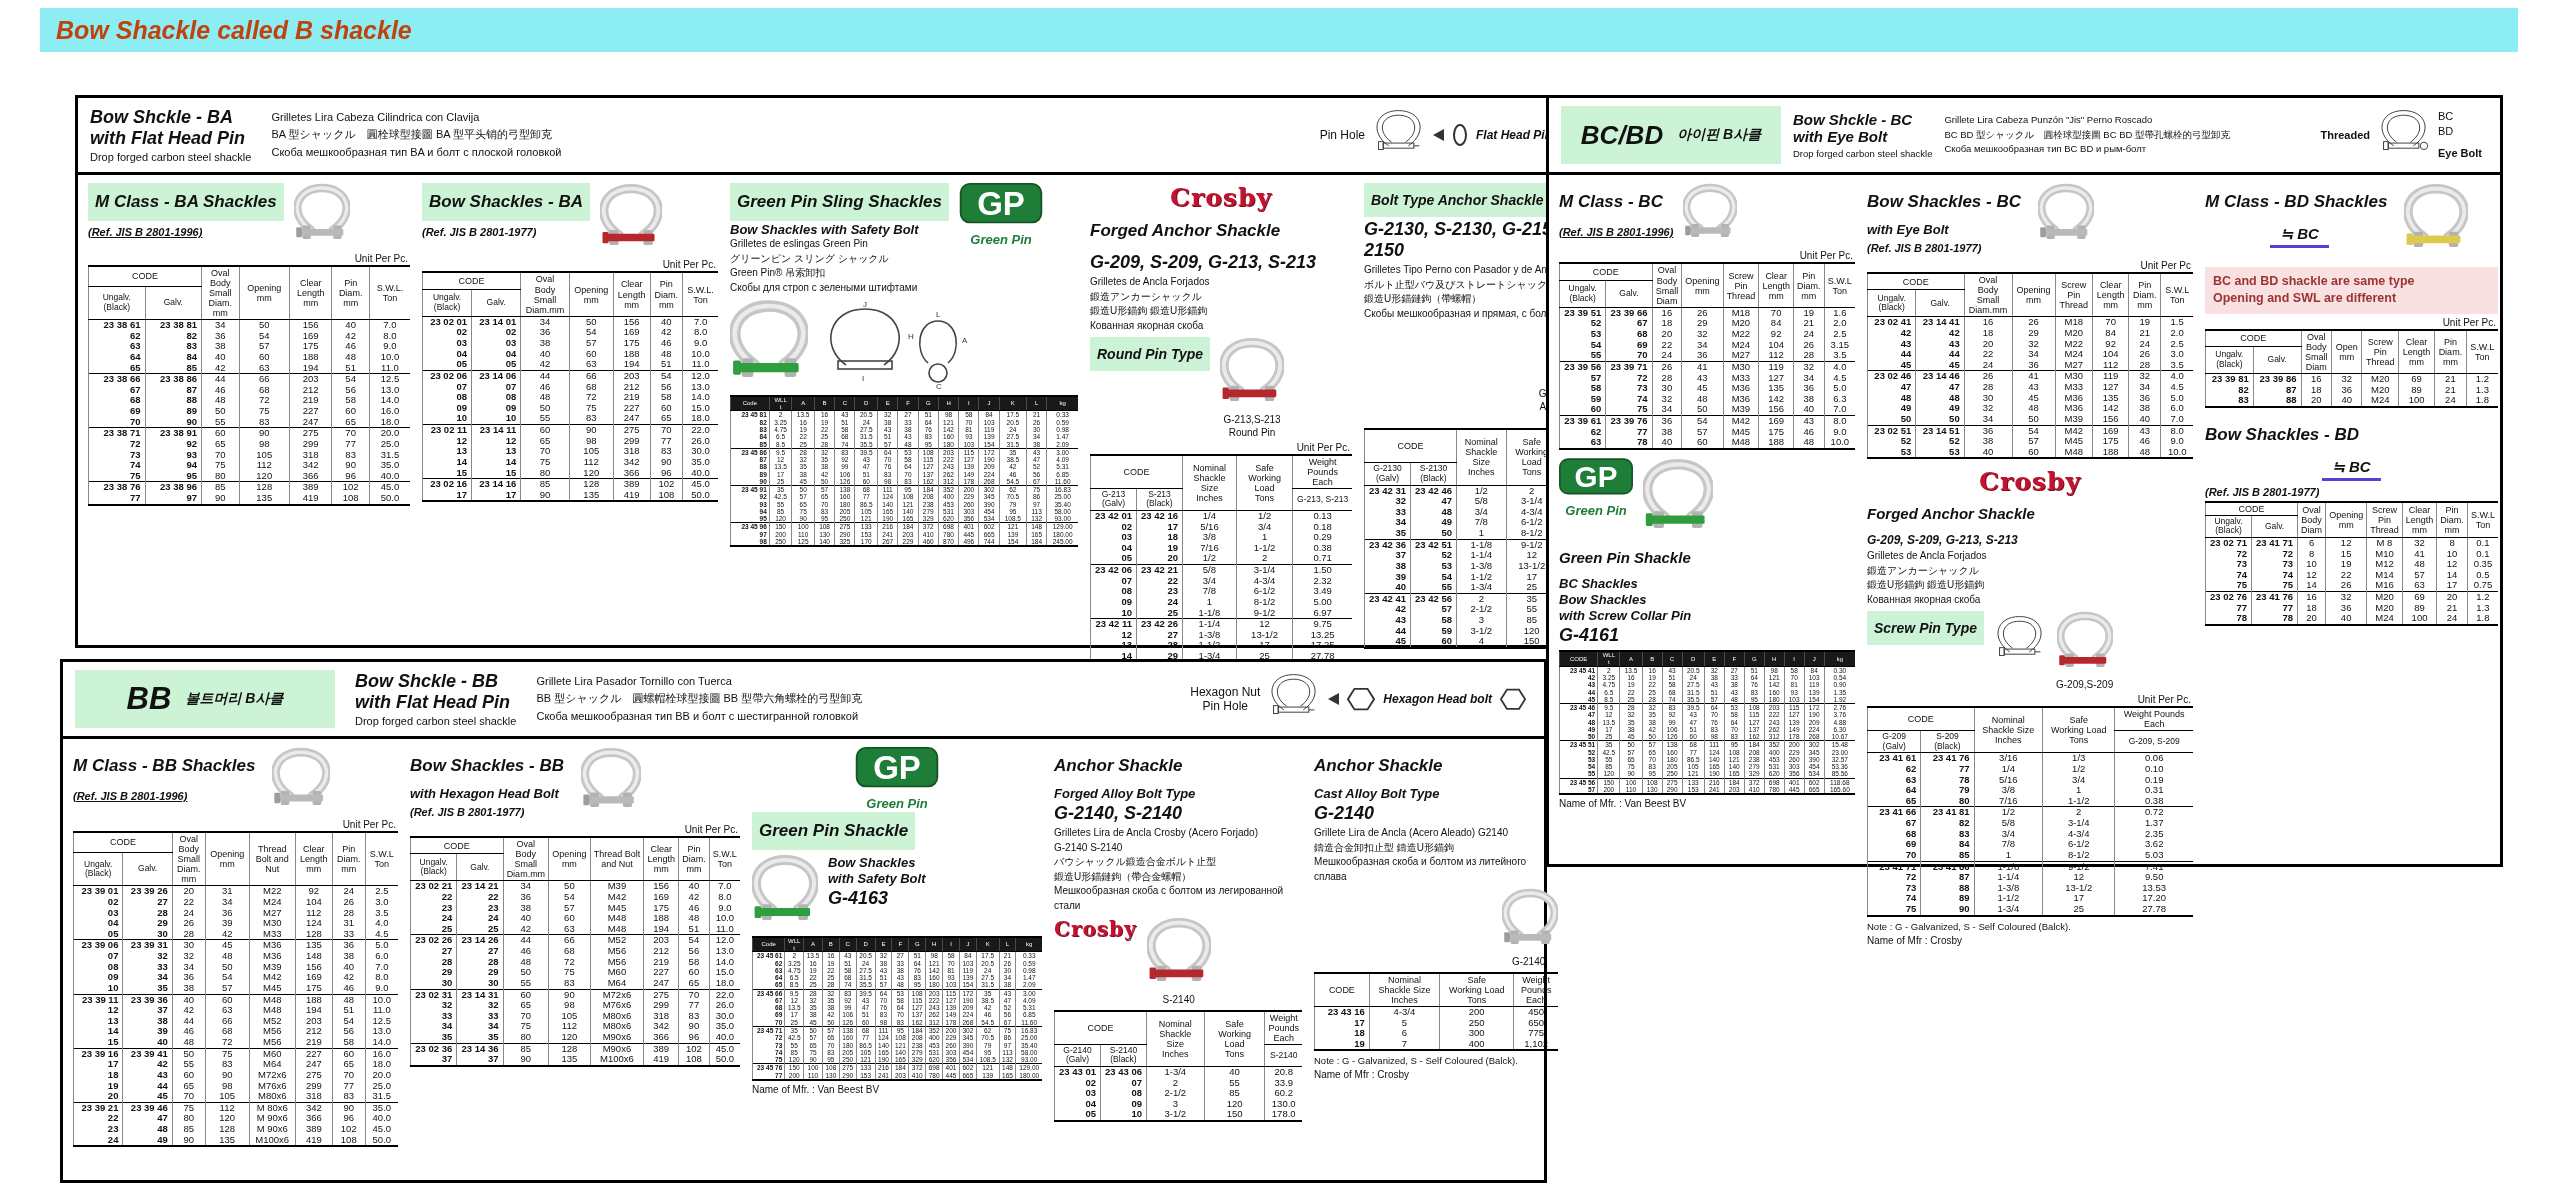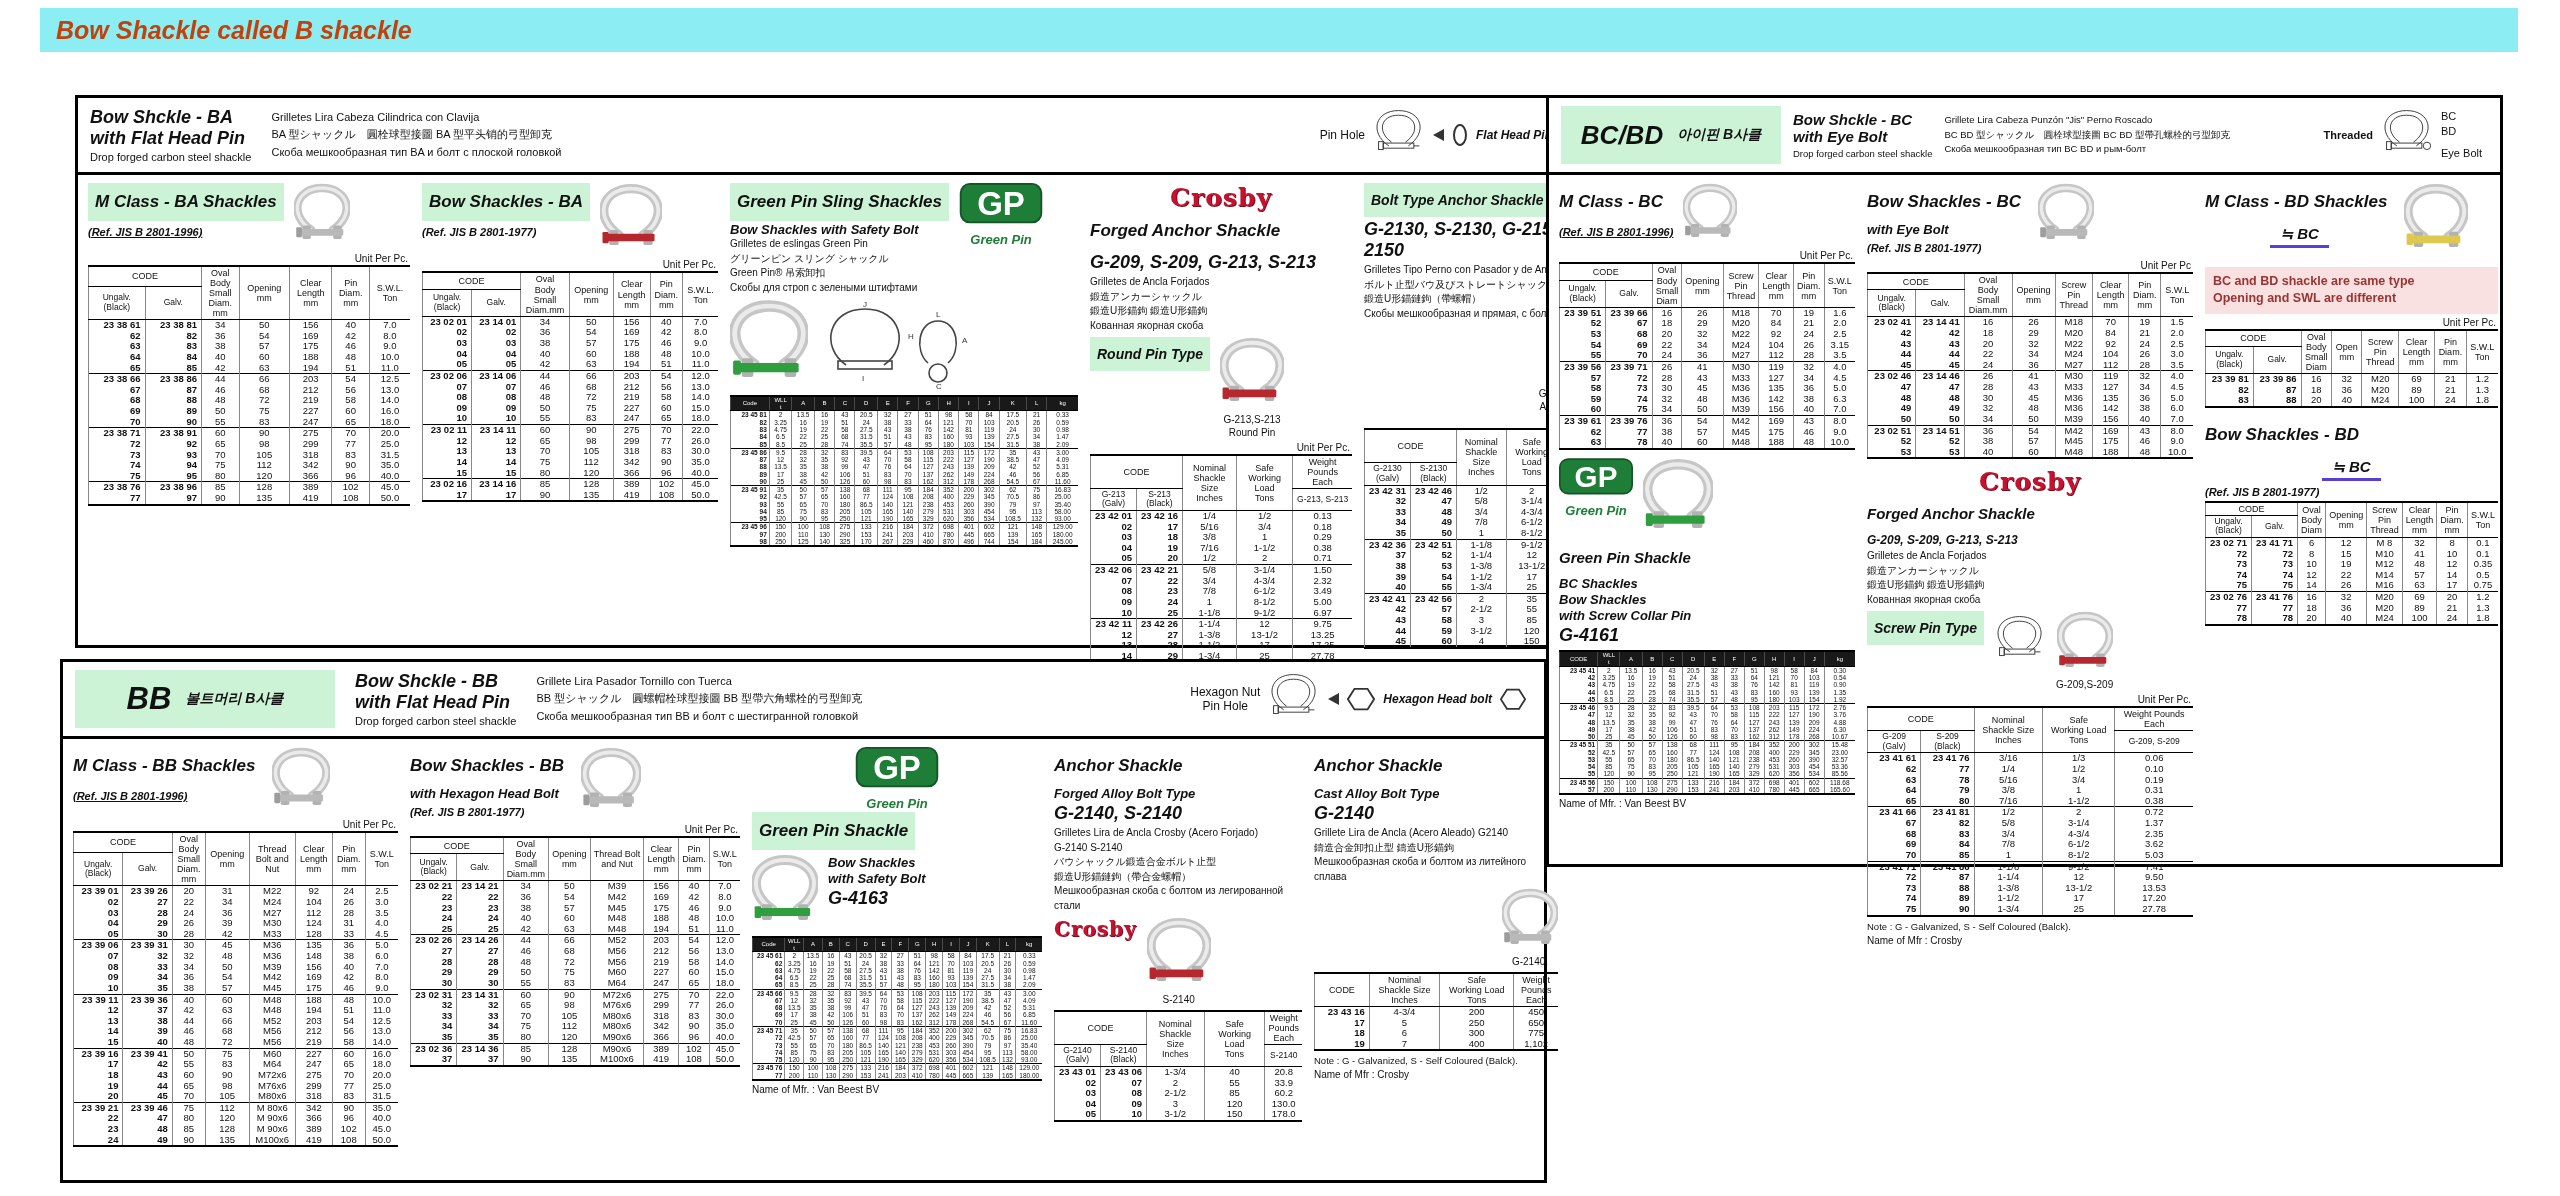--- a/index.html
+++ b/index.html
@@ -2289,21 +2289,21 @@
       <path d="M34 88 C-8 60 4 12 55 12 C106 12 118 60 76 88"></path>
       <path d="M40 80 C8 58 16 22 55 22 C94 22 102 58 70 80"></path>
       <rect x="22" y="82" width="66" height="11"></rect>
       <rect x="12" y="79" width="10" height="17"></rect>
       <circle cx="99" cy="88" r="8"></circle>
     </g>
   </svg></span>
       <div class="bcbd-marks">
         <div>BC</div>
         <div>BD</div>
-        <div style="font-weight:normal;margin-top:6px">Eye Bolt</div>
+        <div style="font-weight:bold;margin-top:6px">Eye Bolt</div>
       </div>
     </div>
   </div>
 
   <div class="p-body">
 
     <div class="colblock" style="width:296px">
       <div class="trow">
         <div>
           <span class="sec-title plain">M Class -  BC</span>

